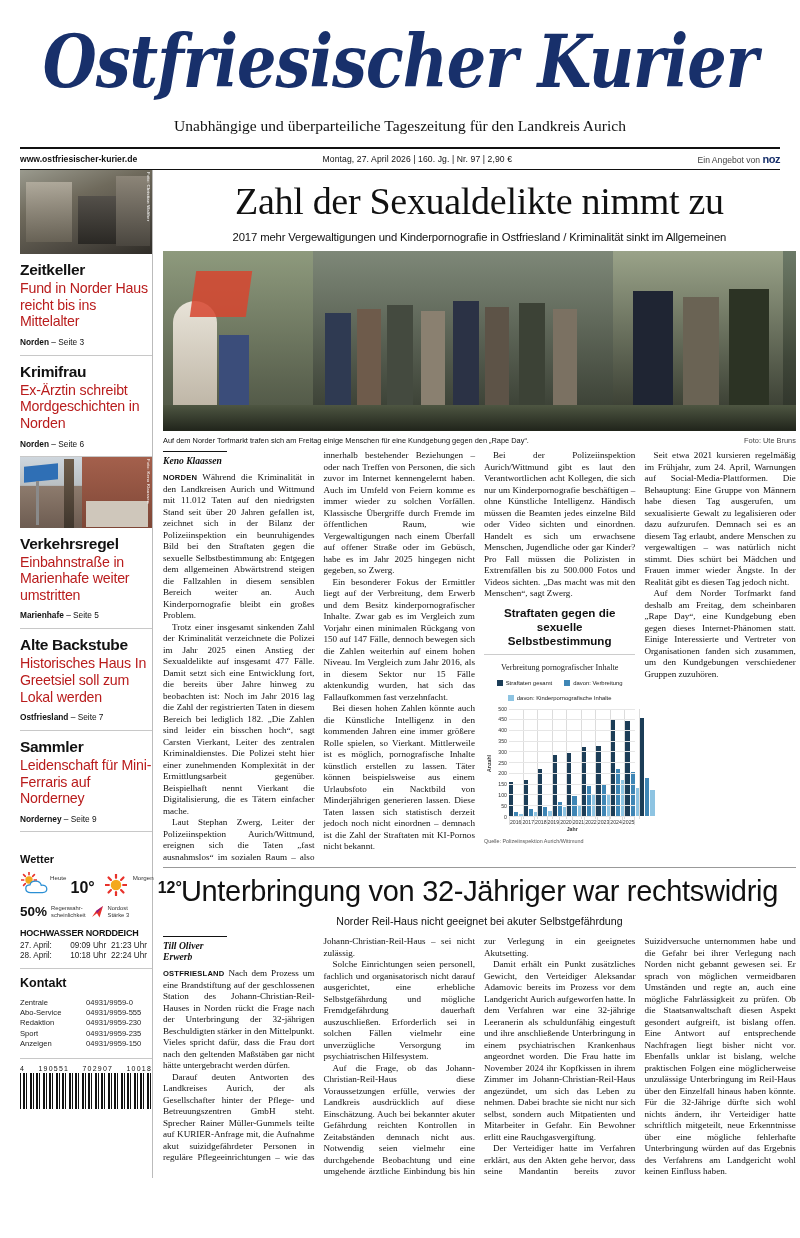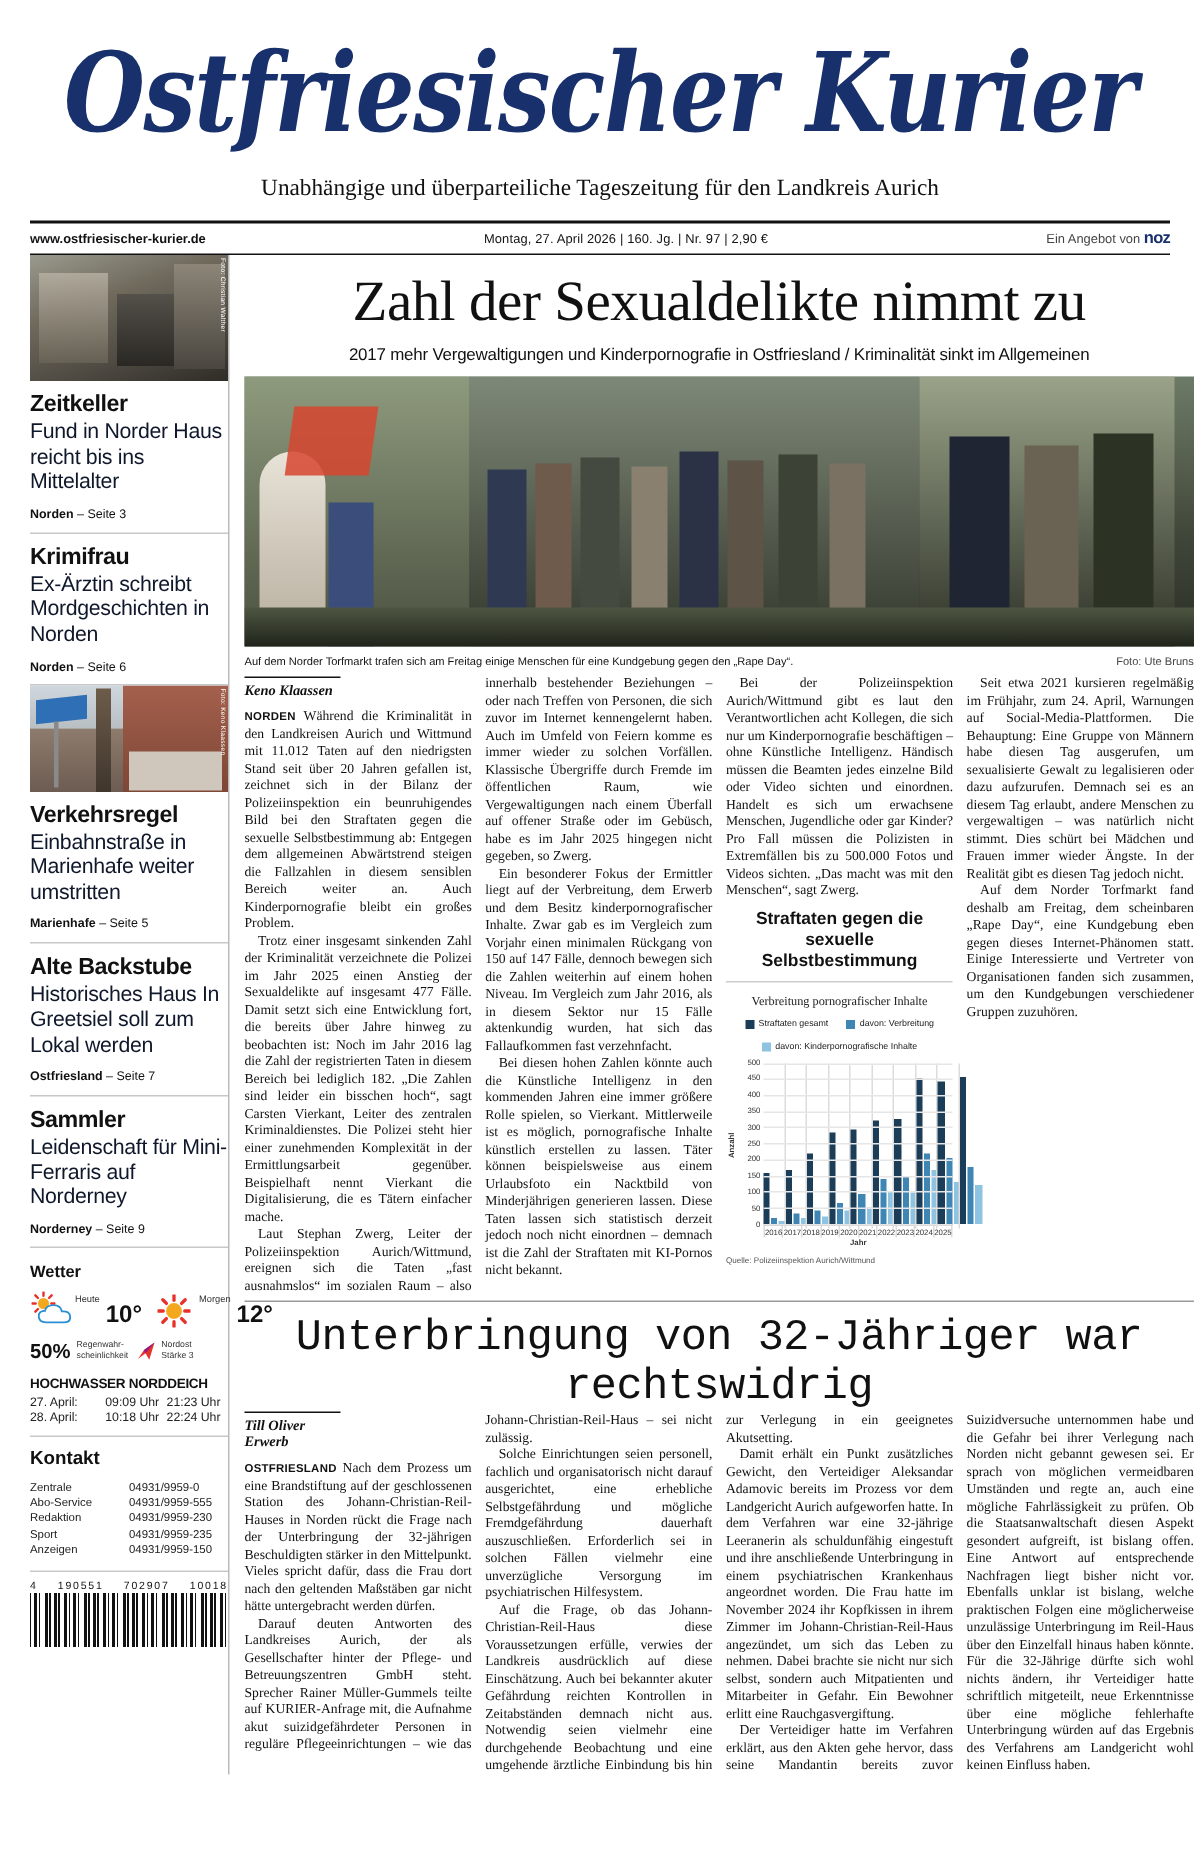--- a/index.html
+++ b/index.html
@@ -60,34 +60,34 @@
     writing-mode:vertical-rl; letter-spacing:0.2px;
   }
   .teaser { padding-top:7px; }
   .teaser + .teaser { border-top:1px solid #c8c8c8; margin-top:8px; }
   .teaser h3 {
     font-family:"Liberation Sans", sans-serif;
     font-weight:700; font-size:15.5px; margin:0 0 1px 0; letter-spacing:-0.3px; color:#111;
   }
   .teaser p {
     font-family:"Liberation Sans", sans-serif;
-    font-weight:400; font-size:14.2px; line-height:1.17; margin:0; color:#0f172a;
+    font-weight:400; font-size:14.2px; line-height:1.17; margin:0; color:#b91c1c;
     letter-spacing:-0.2px;
   }
   .teaser .ref {
     font-family:"Liberation Sans", sans-serif;
     font-size:8.3px; margin-top:7px; margin-bottom:7px; color:#111;
   }
   .teaser .ref b { font-weight:700; }
 
   
   .weather { border-top:1px solid #c8c8c8; margin-top:7px; padding-top:6px; }
   .weather h4 {
     font-family:"Liberation Sans", sans-serif; font-weight:700;
-    font-size:11px; margin:4px 0 6px 0;
+    font-size:11px; margin:15px 0 6px 0;
   }
   .wx-row { display:flex; gap:8px; align-items:flex-start; }
   .wx-cell { display:flex; align-items:flex-end; gap:2px; flex:1; }
   .wx-cell .lbl {
     font-family:"Liberation Sans", sans-serif; font-size:6.2px; color:#333;
     position:relative; top:-16px; left:-2px;
   }
   .wx-temp { font-family:"Liberation Sans", sans-serif; font-weight:700; font-size:16px; }
   .wx-icon { width:30px; height:26px; position:relative; flex:0 0 30px;}
   .sunc { position:absolute; left:1px; top:1px; width:16px; height:16px; }
@@ -189,21 +189,21 @@
     font-family:"Liberation Sans", sans-serif; font-size:5.2px; color:#333; padding-top:2px;
     border-right:1px solid #dcdcdc;}
   .x-labels div:first-child { border-left:1px solid #dcdcdc; }
   .x-axis-title { text-align:center; font-family:"Liberation Sans", sans-serif;
     font-size:5.2px; font-weight:700; color:#333; padding-left:25px; margin-top:1px;}
   .ch-src { font-family:"Liberation Sans", sans-serif; font-size:5.4px; color:#555; margin-top:6px; }
 
   
   .sec-wrap { border-top:1px solid #999; margin-top:4px; padding-top:7px; }
   .sec-head {
-    font-family:Liberation Mono, monospace; font-size:29px; text-align:center;
+    font-family:Liberation Sans, sans-serif; font-size:29px; text-align:center;
     margin:0; font-weight:400; letter-spacing:-0.3px;
   }
   .sec-sub { font-family:"Liberation Sans", sans-serif; font-size:10.6px;
     text-align:center; margin:7px 0 9px 0; }
 </style>
 </head>
 <body>
 
 <div class="page">
 
@@ -564,20 +564,21 @@
           <div class="x-axis-title">Jahr</div>
           <div class="ch-src">Quelle: Polizeiinspektion Aurich/Wittmund</div>
         </div>
 
         <p class="art">Seit etwa 2021 kursieren regelmäßig im Frühjahr, zum 24. April, Warnungen auf Social-Media-Plattformen. Die Behauptung: Eine Gruppe von Männern habe diesen Tag ausgerufen, um sexualisierte Gewalt zu legalisieren oder dazu aufzurufen. Demnach sei es an diesem Tag erlaubt, andere Menschen zu vergewaltigen – was natürlich nicht stimmt. Dies schürt bei Mädchen und Frauen immer wieder Ängste. In der Realität gibt es diesen Tag jedoch nicht.</p>
         <p class="art">Auf dem Norder Torfmarkt fand deshalb am Freitag, dem scheinbaren „Rape Day“, eine Kundgebung eben gegen dieses Internet-Phänomen statt. Einige Interessierte und Vertreter von Organisationen fanden sich zusammen, um den Kundgebungen verschiedener Gruppen zuzuhören.</p>
       </div>
 
       <div class="sec-wrap">
         <h2 class="sec-head">Unterbringung von 32-Jähriger war rechtswidrig</h2>
+        <div class="sec-sub">Norder Reil-Haus nicht geeignet bei akuter Selbstgefährdung</div>
         <div class="cols4">
           <div class="byline">Till Oliver Erwerb</div>
           <p class="art first"><span class="dl">OSTFRIESLAND</span> <span>Nach dem Prozess um eine Brandstiftung auf der geschlossenen Station des Johann-Christian-Reil-Hauses in Norden rückt die Frage nach der Unterbringung der 32-jährigen Beschuldigten stärker in den Mittelpunkt. Vieles spricht dafür, dass die Frau dort nach den geltenden Maßstäben gar nicht hätte untergebracht werden dürfen.</span></p>
           <p class="art">Darauf deuten Antworten des Landkreises Aurich, der als Gesellschafter hinter der Pflege- und Betreuungszentren GmbH steht. Sprecher Rainer Müller-Gummels teilte auf KURIER-Anfrage mit, die Aufnahme akut suizidgefährdeter Personen in reguläre Pflegeeinrichtungen – wie das Johann-Christian-Reil-Haus – sei nicht zulässig.</p>
           <p class="art">Solche Einrichtungen seien personell, fachlich und organisatorisch nicht darauf ausgerichtet, eine erhebliche Selbstgefährdung und mögliche Fremdgefährdung dauerhaft auszuschließen. Erforderlich sei in solchen Fällen vielmehr eine unverzügliche Versorgung im psychiatrischen Hilfesystem.</p>
           <p class="art">Auf die Frage, ob das Johann-Christian-Reil-Haus diese Voraussetzungen erfülle, verwies der Landkreis ausdrücklich auf diese Einschätzung. Auch bei bekannter akuter Gefährdung reichten Kontrollen in Zeitabständen demnach nicht aus. Notwendig seien vielmehr eine durchgehende Beobachtung und eine umgehende ärztliche Einbindung bis hin zur Verlegung in ein geeignetes Akutsetting.</p>
           <p class="art">Damit erhält ein Punkt zusätzliches Gewicht, den Verteidiger Aleksandar Adamovic bereits im Prozess vor dem Landgericht Aurich aufgeworfen hatte. In dem Verfahren war eine 32-jährige Leeranerin als schuldunfähig eingestuft und ihre anschließende Unterbringung in einem psychiatrischen Krankenhaus angeordnet worden. Die Frau hatte im November 2024 ihr Kopfkissen in ihrem Zimmer im Johann-Christian-Reil-Haus angezündet, um sich das Leben zu nehmen. Dabei brachte sie nicht nur sich selbst, sondern auch Mitpatienten und Mitarbeiter in Gefahr. Ein Bewohner erlitt eine Rauchgasvergiftung.</p>
           <p class="art">Der Verteidiger hatte im Verfahren erklärt, aus den Akten gehe hervor, dass seine Mandantin bereits zuvor Suizidversuche unternommen habe und die Gefahr bei ihrer Verlegung nach Norden nicht gebannt gewesen sei. Er sprach von möglichen vermeidbaren Umständen und regte an, auch eine mögliche Fahrlässigkeit zu prüfen. Ob die Staatsanwaltschaft diesen Aspekt gesondert aufgreift, ist bislang offen. Eine Antwort auf entsprechende Nachfragen liegt bisher nicht vor. Ebenfalls unklar ist bislang, welche praktischen Folgen eine möglicherweise unzulässige Unterbringung im Reil-Haus über den Einzelfall hinaus haben könnte. Für die 32-Jährige dürfte sich wohl nichts ändern, ihr Verteidiger hatte schriftlich mitgeteilt, neue Erkenntnisse über eine mögliche fehlerhafte Unterbringung würden auf das Ergebnis des Verfahrens am Landgericht wohl keinen Einfluss haben.</p>
         </div>
       </div>

